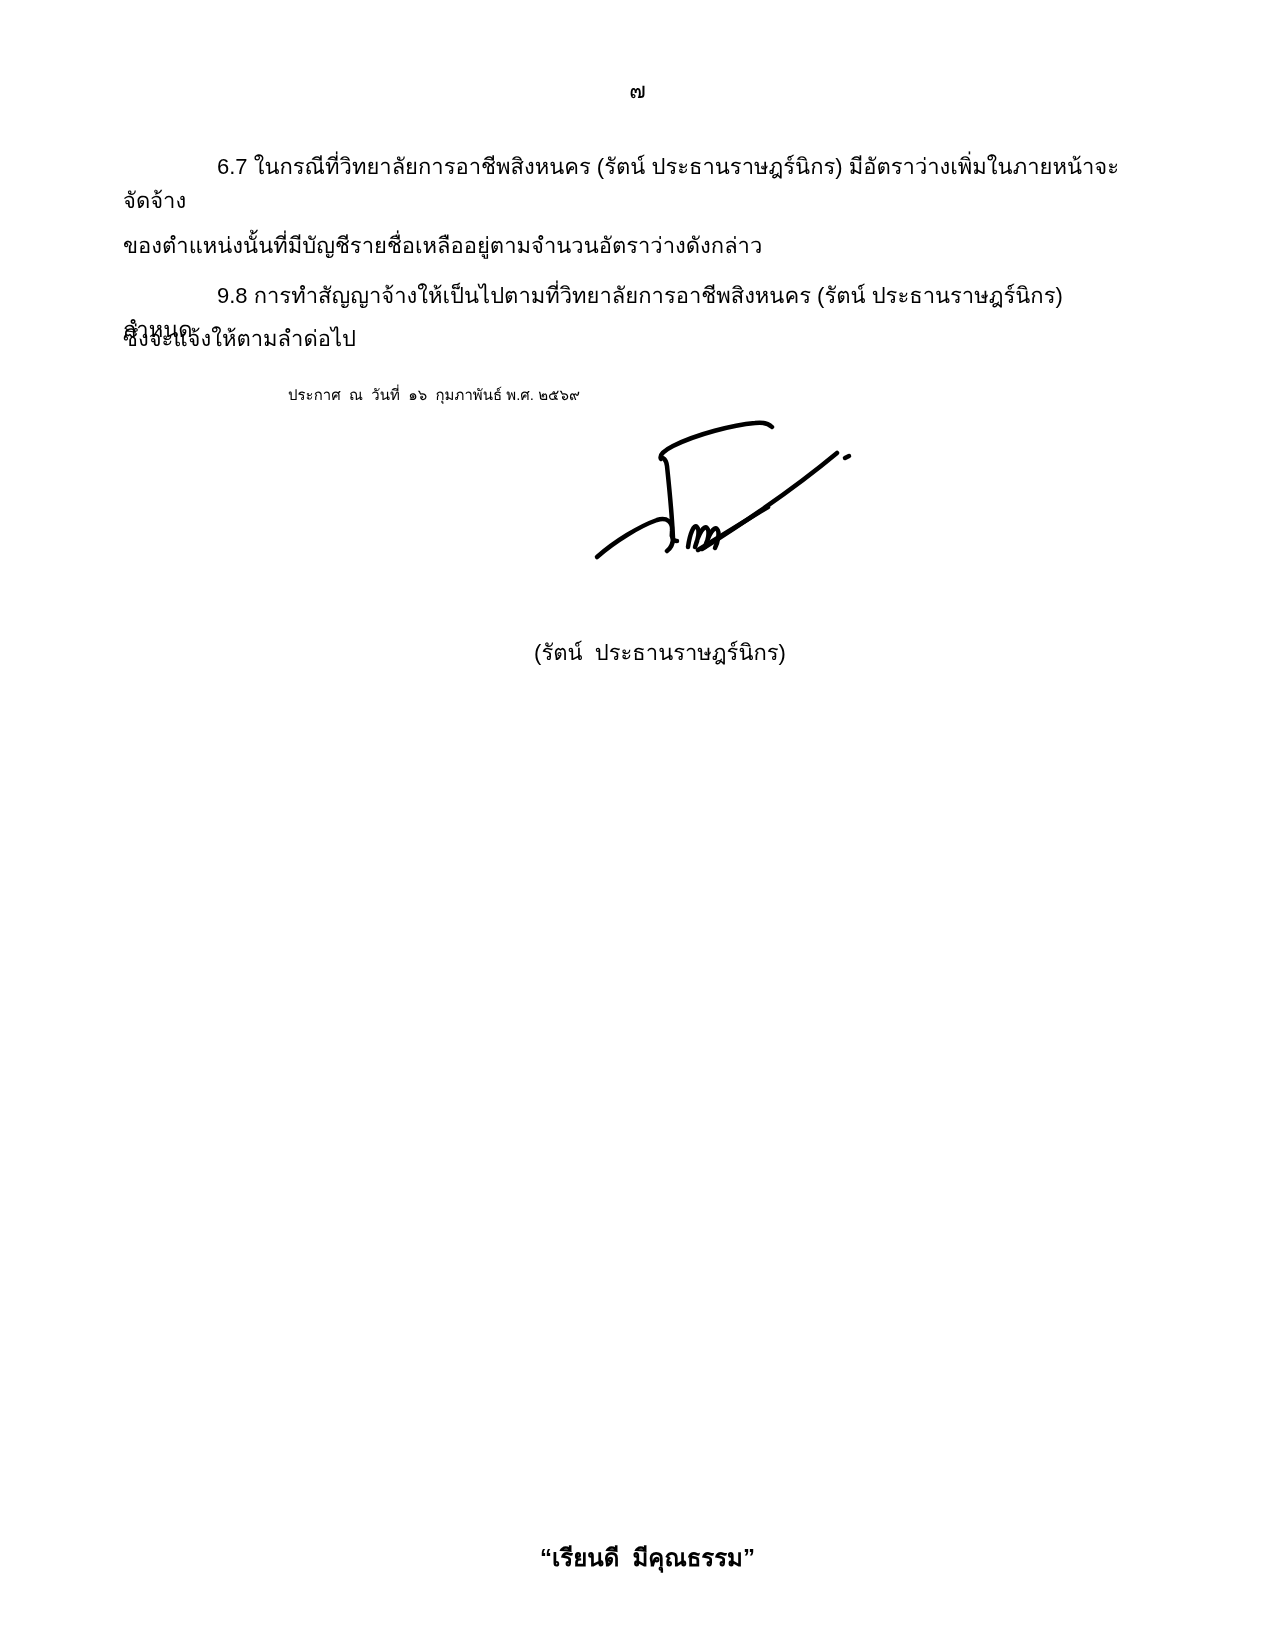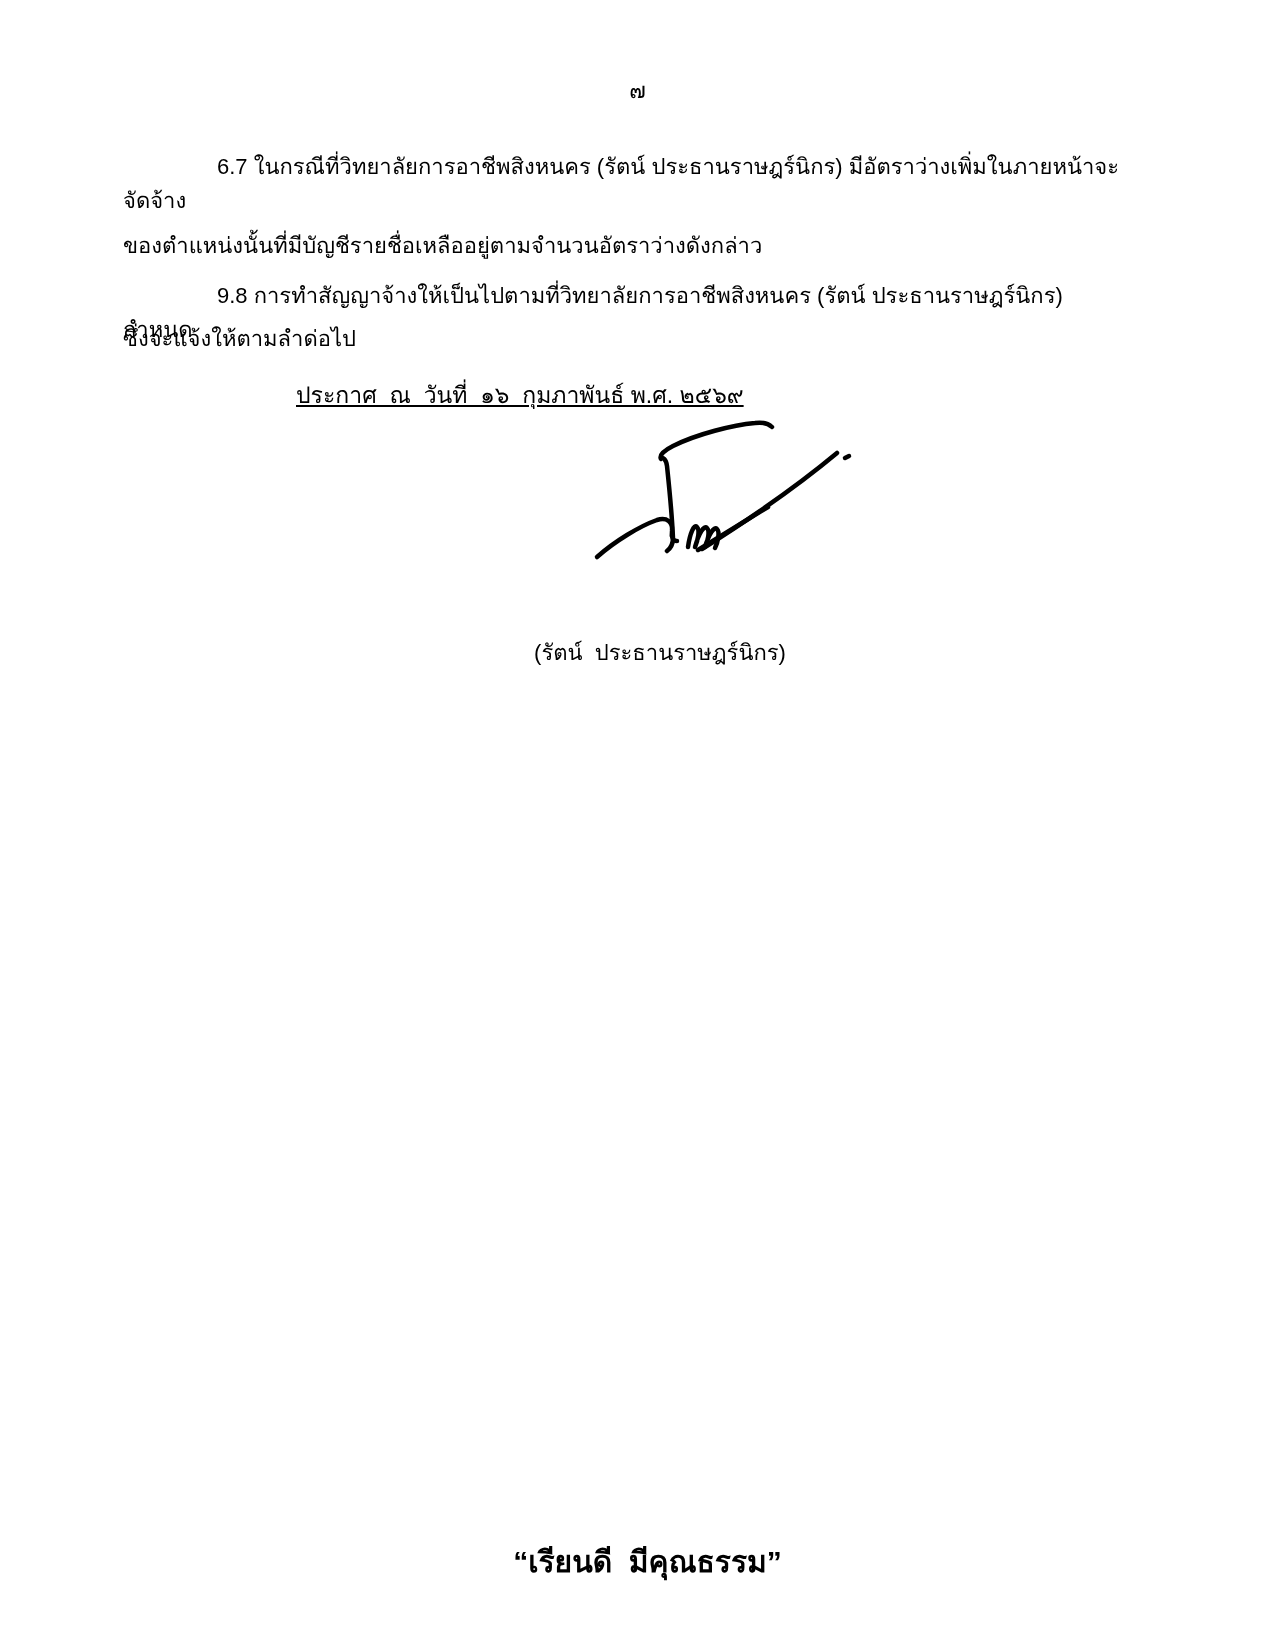--- a/index.html
+++ b/index.html
@@ -35,25 +35,24 @@
   }
   .indent { text-indent: 94px; }
   .l0 { top: 150px; }
   .l1 { top: 193px; }
   .l2 { top: 229px; }
   .l3 { top: 279px; }
   .l4 { top: 322px; }
   .announce-line {
     position: absolute;
     top: 378px;
-    left: 296px;
-    font-size: 23px;
+    left: 288px;
+    font-size: 15px;
     line-height: 34px;
     white-space: pre-wrap;
-    text-decoration: underline;
   }
   .signature-svg {
     position: absolute;
     top: 400px;
     left: 585px;
     width: 270px;
     height: 165px;
   }
   .sig-line {
     position: absolute;
@@ -66,21 +65,21 @@
   }
   .sig-name   { top: 556px; }
   .sig-title1 { top: 596px; }
   .sig-title2 { top: 636px; }
   .footer-motto {
     position: absolute;
     top: 1538px;
     left: 20px;
     width: 1255px;
     text-align: center;
-    font-size: 30px;
+    font-size: 24px;
     font-weight: bold;
     white-space: pre-wrap;
   }
 </style>
 </head>
 <body>
 
 <div class="page">
 
   <div class="page-number">๗</div>

